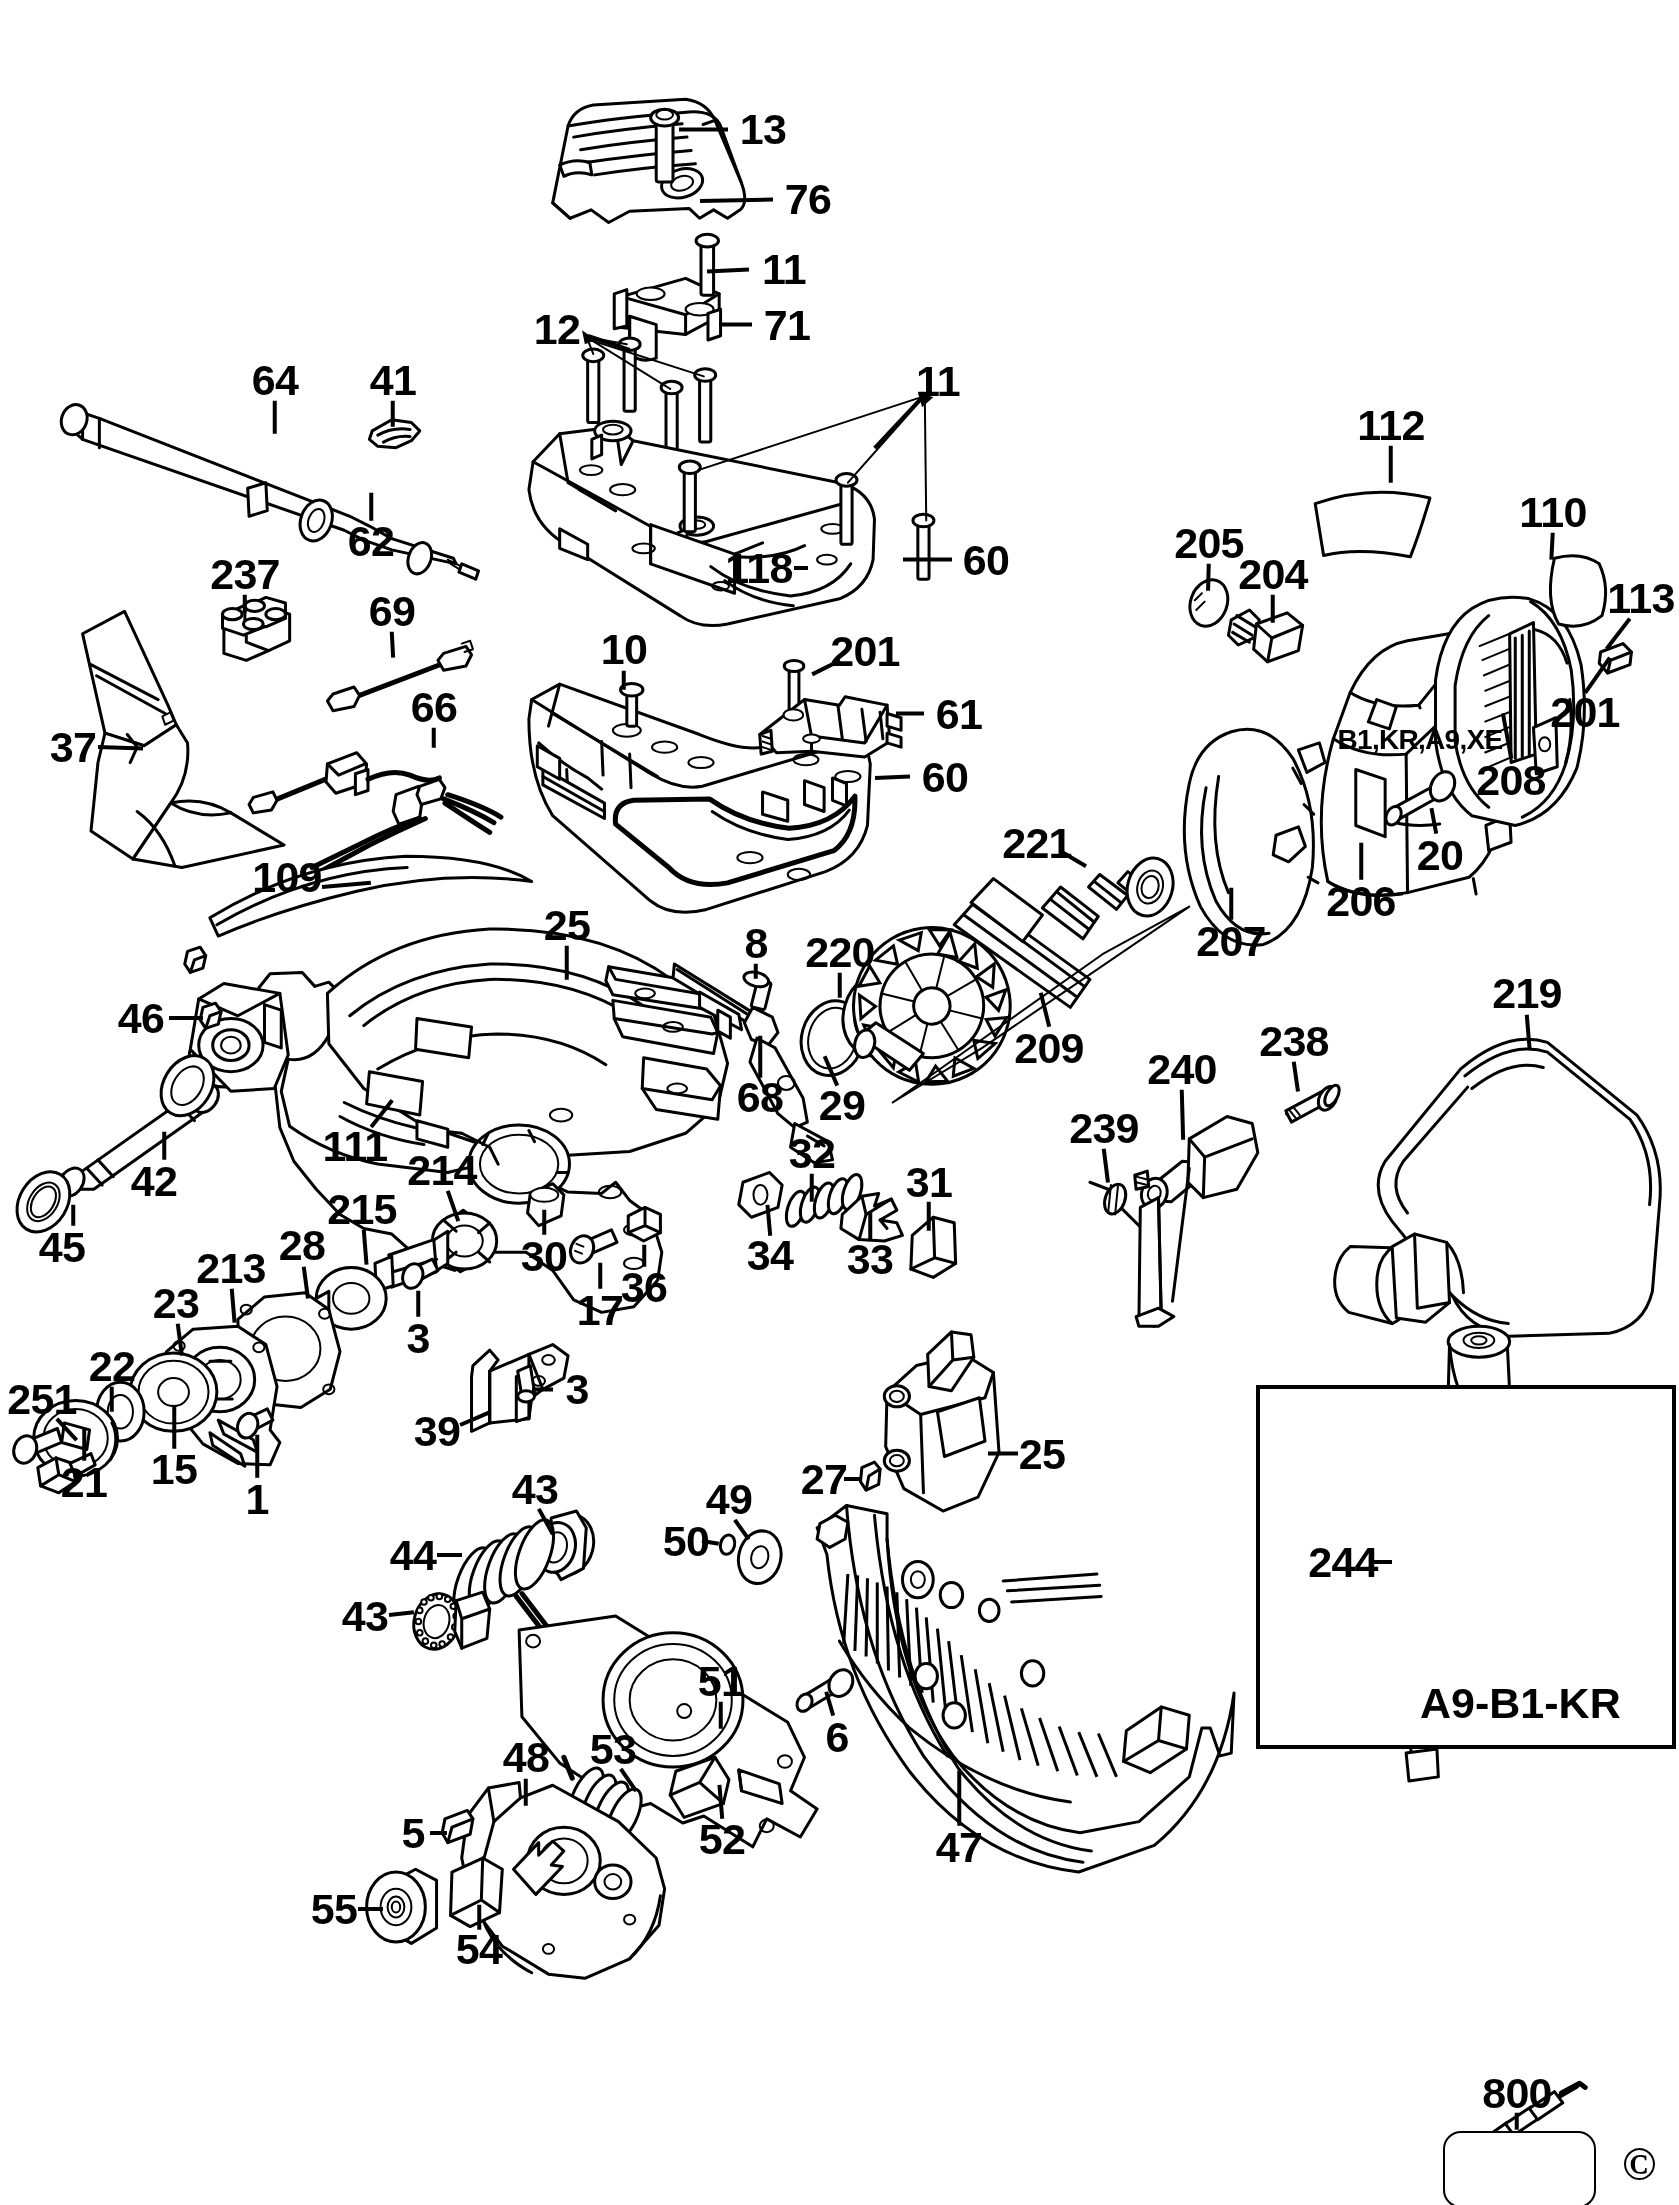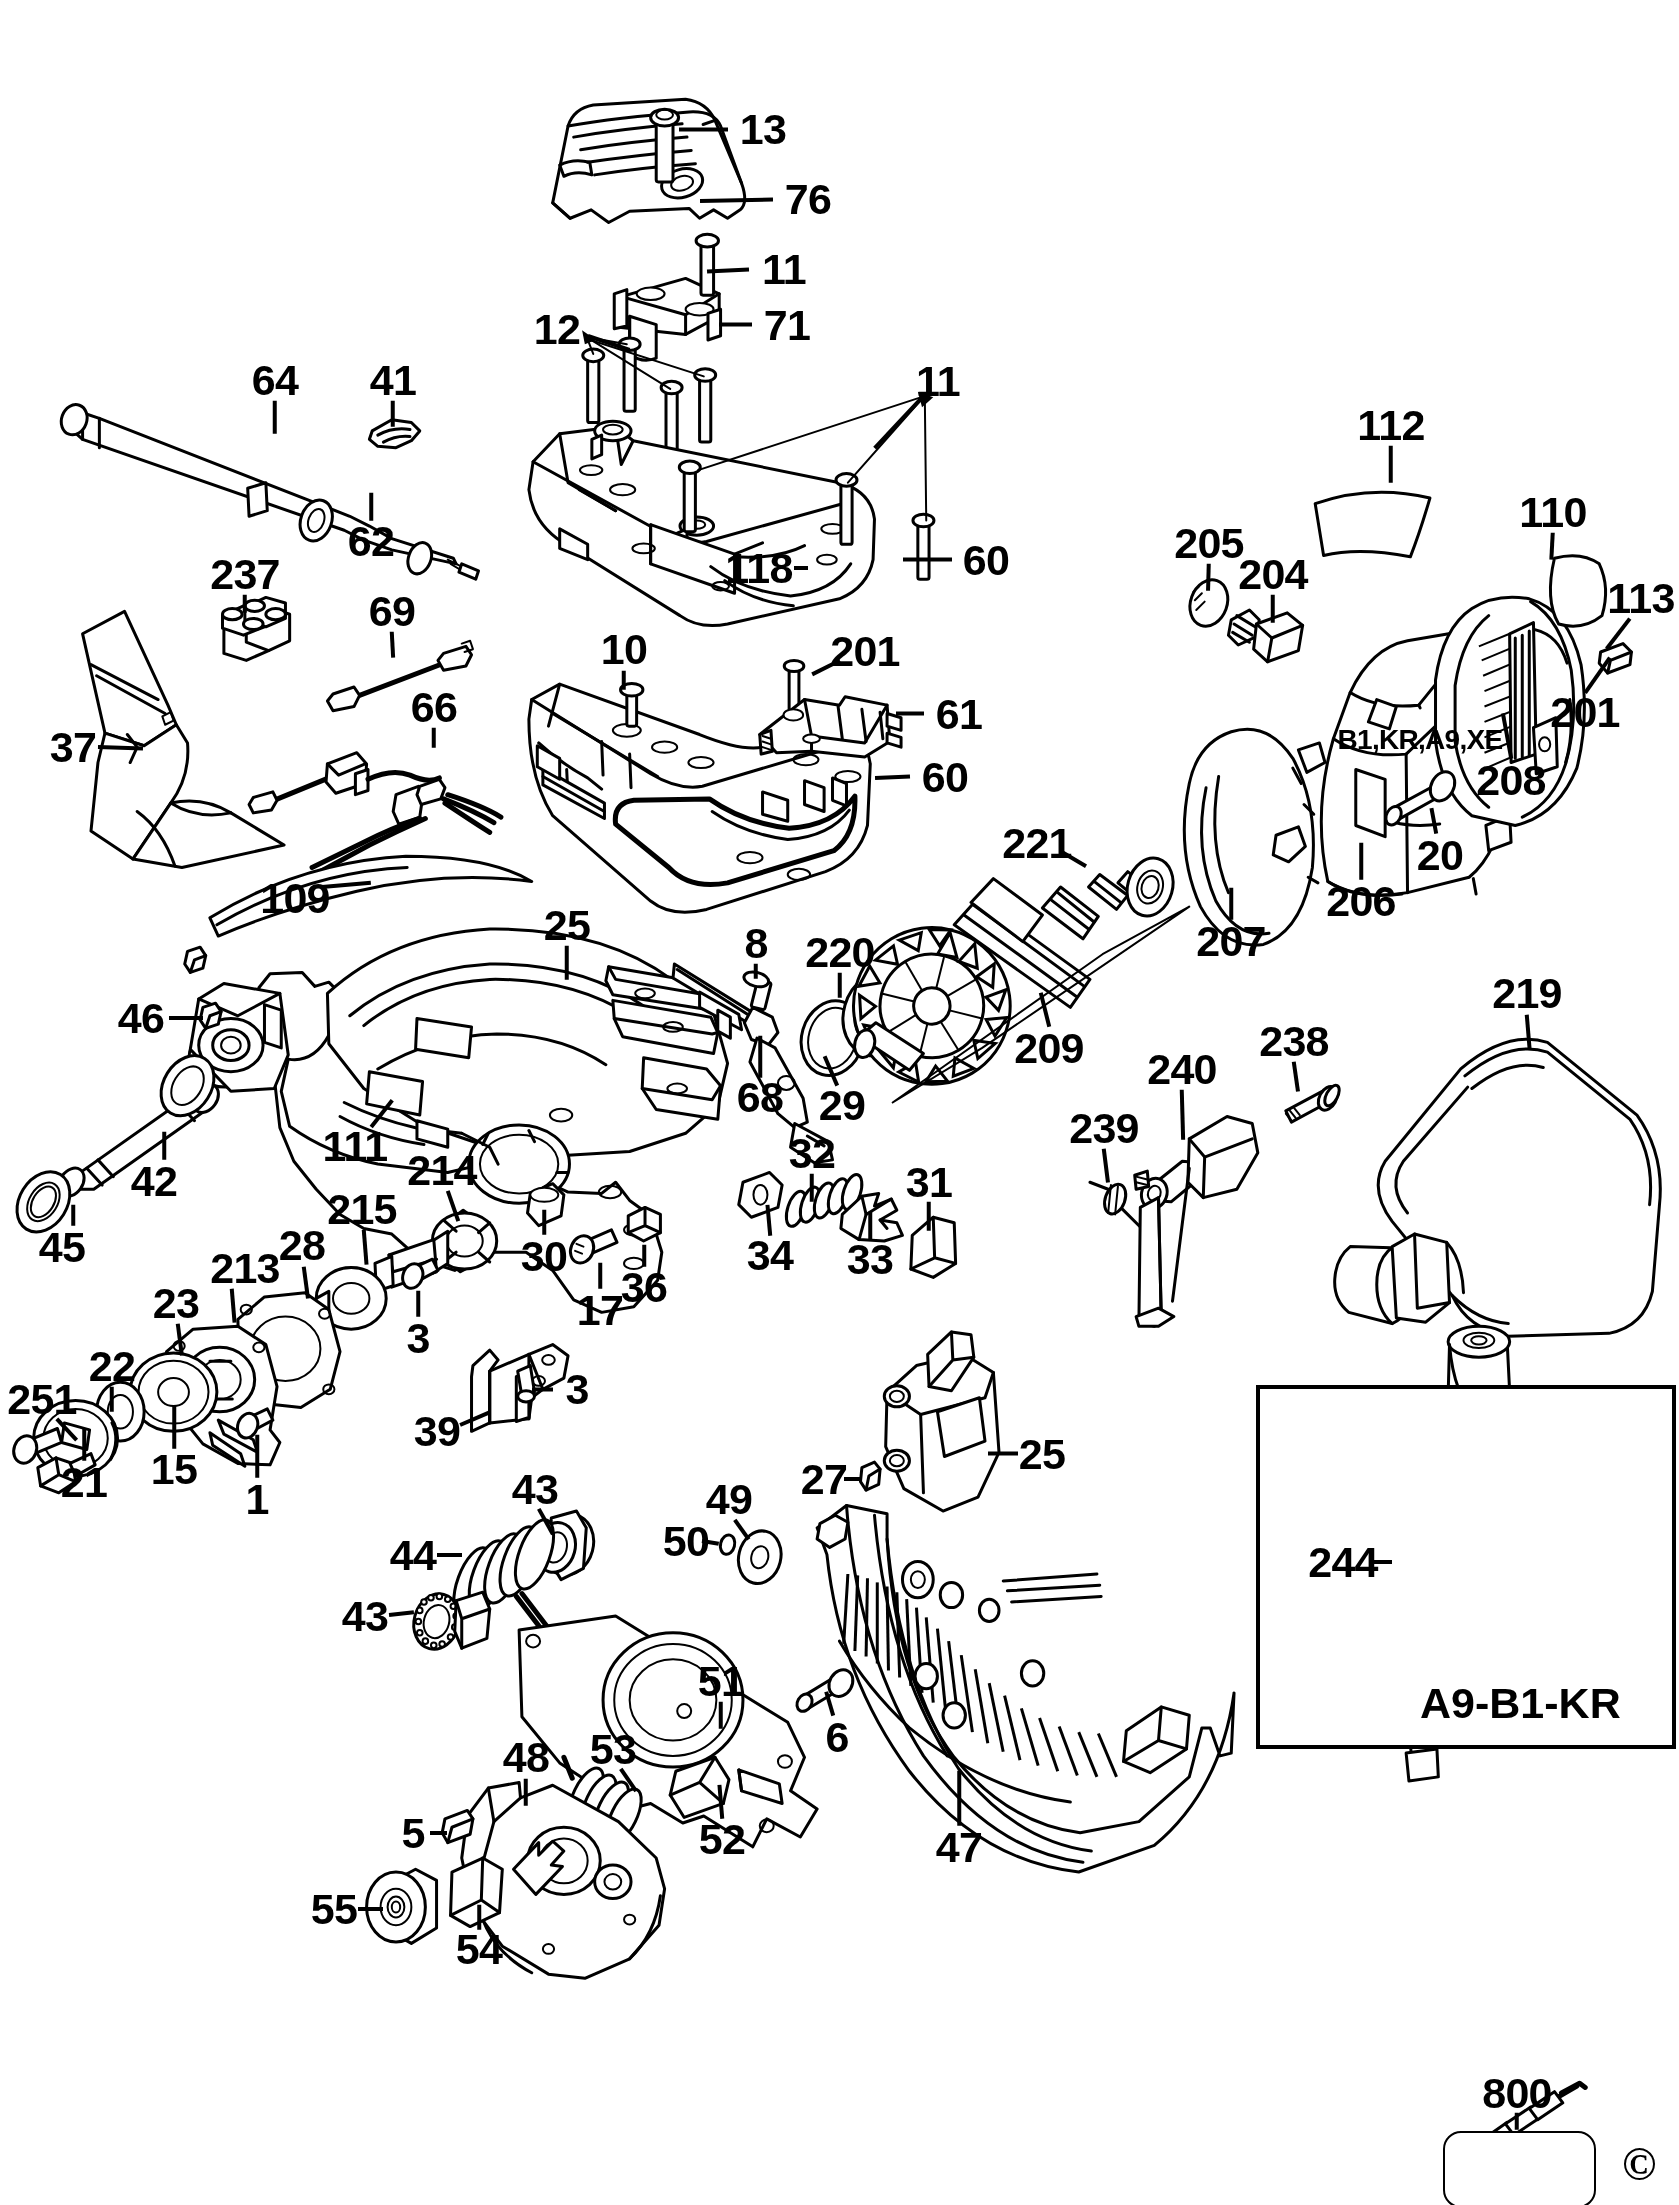--- a/index.html
+++ b/index.html
@@ -1044,21 +1044,21 @@
       <div class="lbl" style="left: 434px; top: 707px;">66</div>
       <div class="leader" style="left: 98px; top: 745px; width: 45px; transform: rotate(1.76239deg);"></div>
       <div class="lbl" style="left: 73px; top: 747px;">37</div>
       <div class="leader" style="left: 624px; top: 669px; width: 19px; transform: rotate(90deg);"></div>
       <div class="lbl" style="left: 624px; top: 649px;">10</div>
       <div class="leader" style="left: 924px; top: 712px; width: 28px; transform: rotate(180deg);"></div>
       <div class="lbl" style="left: 959px; top: 714px;">61</div>
       <div class="leader" style="left: 910px; top: 775px; width: 35px; transform: rotate(177.709deg);"></div>
       <div class="lbl" style="left: 945px; top: 777px;">60</div>
       <div class="leader" style="left: 322px; top: 885px; width: 49px; transform: rotate(-4.89909deg);"></div>
-      <div class="lbl" style="left: 287px; top: 898px; margin-left: 8px;">109</div>
+      <div class="lbl" style="left: 287px; top: 877px;">109</div>
       <div class="leader" style="left: 567px; top: 944px; width: 34px; transform: rotate(90deg);"></div>
       <div class="lbl" style="left: 567px; top: 925px;">25</div>
       <div class="leader" style="left: 756px; top: 962px; width: 15.4px; transform: rotate(90deg);"></div>
       <div class="lbl" style="left: 756px; top: 943px;">8</div>
       <div class="leader" style="left: 840px; top: 971px; width: 24.5px; transform: rotate(90deg);"></div>
       <div class="lbl" style="left: 840px; top: 952px;">220</div>
       <div class="leader" style="left: 1062px; top: 850px; width: 28px; transform: rotate(30.4655deg);"></div>
       <div class="lbl" style="left: 1037px; top: 843px;">221</div>
       <div class="leader" style="left: 1231px; top: 918px; width: 31.5px; transform: rotate(-90deg);"></div>
       <div class="lbl" style="left: 1231px; top: 941px;">207</div>
@@ -1080,21 +1080,21 @@
       <div class="lbl" style="left: 760px; top: 1097px;">68</div>
       <div class="leader" style="left: 837px; top: 1084px; width: 32px; transform: rotate(-113.199deg);"></div>
       <div class="lbl" style="left: 842px; top: 1105px;">29</div>
       <div class="leader" style="left: 448px; top: 1189px; width: 32px; transform: rotate(70.7693deg);"></div>
       <div class="lbl" style="left: 442px; top: 1170px;">214</div>
       <div class="leader" style="left: 364px; top: 1228px; width: 35px; transform: rotate(85.4261deg);"></div>
       <div class="lbl" style="left: 362px; top: 1209px;">215</div>
       <div class="leader" style="left: 304px; top: 1265px; width: 32px; transform: rotate(82.4054deg);"></div>
       <div class="lbl" style="left: 302px; top: 1245px;">28</div>
       <div class="leader" style="left: 232px; top: 1287px; width: 34px; transform: rotate(85.2364deg);"></div>
-      <div class="lbl" style="left: 245px; top: 1268px; text-align: center;">213</div>
+      <div class="lbl" style="left: 231px; top: 1268px; text-align: center;">213</div>
       <div class="leader" style="left: 178px; top: 1322px; width: 32px; transform: rotate(82.5686deg);"></div>
       <div class="lbl" style="left: 176px; top: 1303px;">23</div>
       <div class="leader" style="left: 112px; top: 1385px; width: 25px; transform: rotate(90deg);"></div>
       <div class="lbl" style="left: 112px; top: 1366px;">22</div>
       <div class="leader" style="left: 57px; top: 1417px; width: 29px; transform: rotate(46.9749deg);"></div>
       <div class="lbl" style="left: 42px; top: 1399px;">251</div>
       <div class="leader" style="left: 84px; top: 1459px; width: 32px; transform: rotate(-90deg);"></div>
       <div class="lbl" style="left: 84px; top: 1482px;">21</div>
       <div class="leader" style="left: 174px; top: 1447px; width: 43px; transform: rotate(-90deg);"></div>
       <div class="lbl" style="left: 174px; top: 1469px;">15</div>

